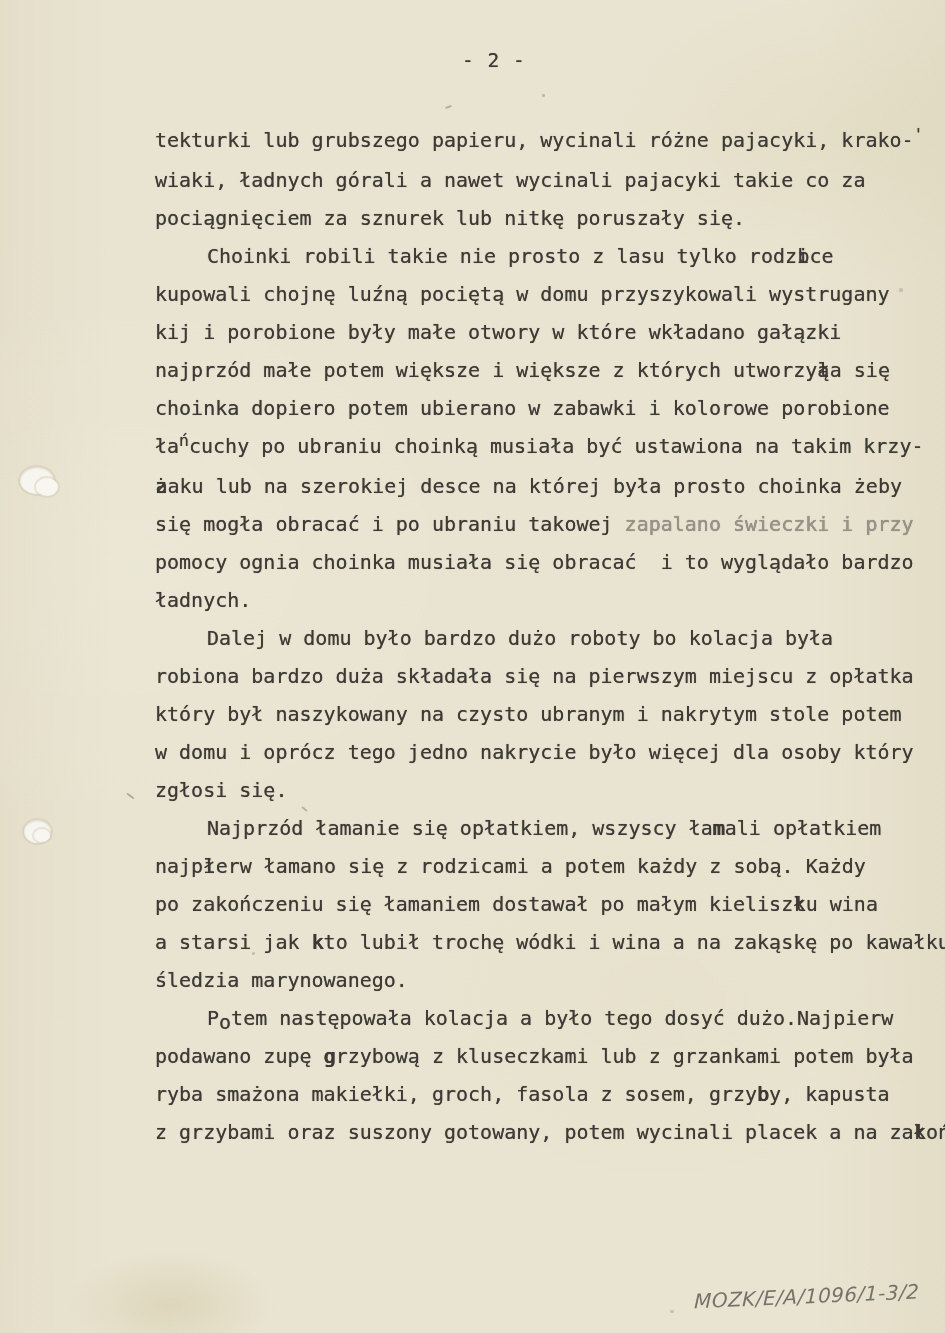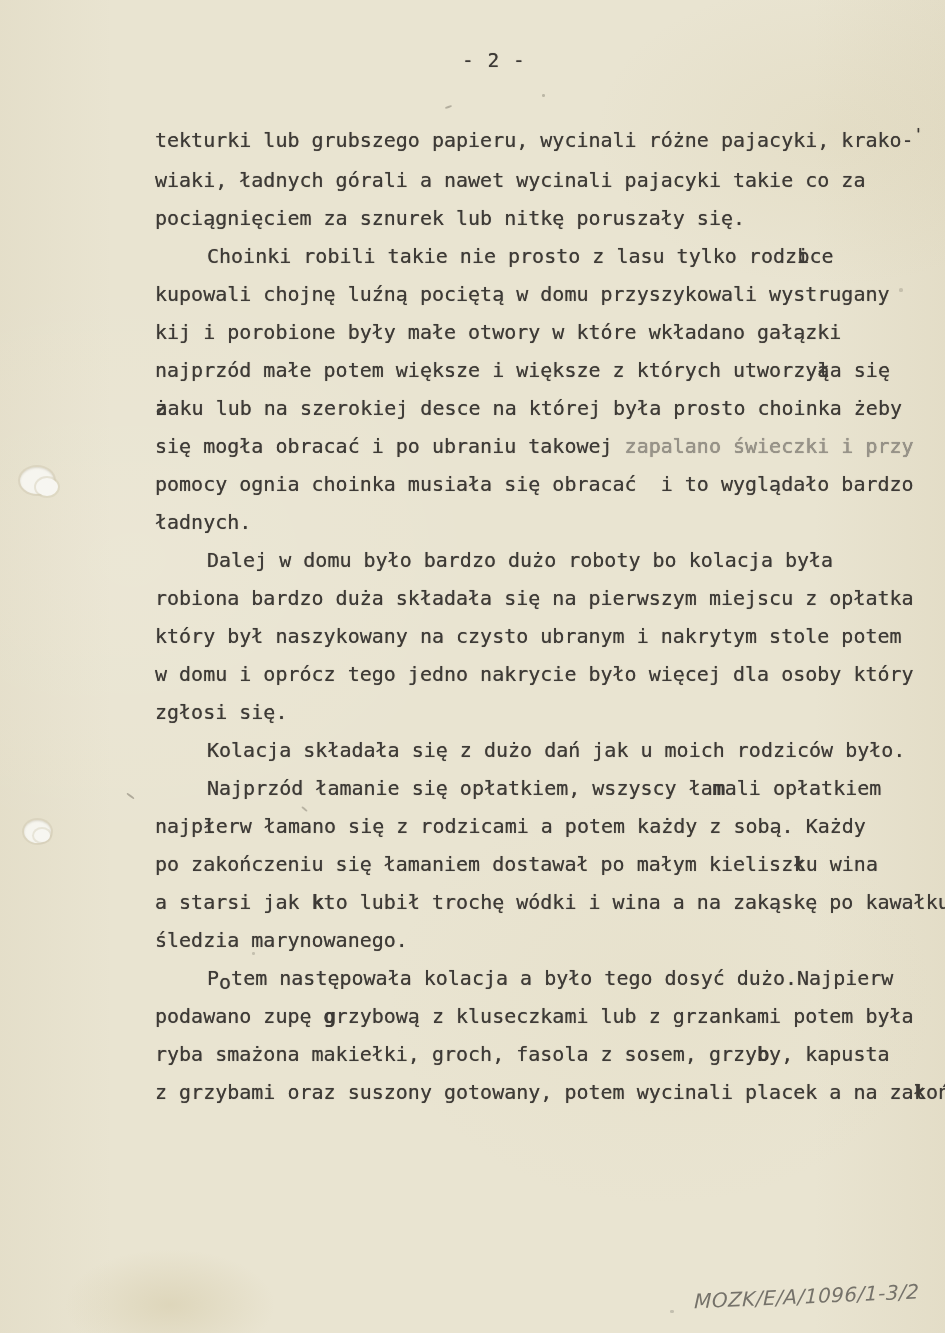--- a/index.html
+++ b/index.html
@@ -98,34 +98,33 @@
       <div class="paragraph">
         <div class="line first"><span>tekturki lub grubszego papieru, wycinali różne pajacyki, krako-</span><span class="raised">'</span></div>
         <div class="line"><span>wiaki, ładnych górali a nawet wycinali pajacyki takie co za</span></div>
         <div class="line"><span>pociągnięciem za sznurek lub nitkę poruszały się.</span></div>
       </div>
       <div class="paragraph indent">
         <div class="line first"><span>Choinki robili takie nie prosto z lasu tylko rodz</span><span class="squeeze">ib</span><span>ce</span></div>
         <div class="line"><span>kupowali chojnę luźną pociętą w domu przyszykowali wystrugany</span></div>
         <div class="line"><span>kij i porobione były małe otwory w które wkładano gałązki</span></div>
         <div class="line"><span>najprzód małe potem większe i większe z których utworzy</span><span class="squeeze">ął</span><span>a się</span></div>
+        <div class="line"><span>choinka dopiero potem ubierano w zabawki i kolorowe porobione</span></div>
+        <div class="line"><span>ła</span><span class="raised">ń</span><span>cuchy po ubraniu choinką musiała być ustawiona na takim krzy-</span></div>
         <div class="line"><span class="squeeze">ża</span><span>aku lub na szerokiej desce na której była prosto choinka żeby</span></div>
         <div class="line"><span>się mogła obracać i po ubraniu takowej </span><span class="faded">zapalano świeczki i przy</span></div>
         <div class="line"><span>pomocy ognia choinka musiała się obracać  i to wyglądało bardzo</span></div>
         <div class="line"><span>ładnych.</span></div>
       </div>
       <div class="paragraph indent">
         <div class="line first"><span>Dalej w domu było bardzo dużo roboty bo kolacja była</span></div>
         <div class="line"><span>robiona bardzo duża składała się na pierwszym miejscu z opłatka</span></div>
         <div class="line"><span>który był naszykowany na czysto ubranym i nakrytym stole potem</span></div>
         <div class="line"><span>w domu i oprócz tego jedno nakrycie było więcej dla osoby który</span></div>
         <div class="line"><span>zgłosi się.</span></div>
-      </div>
-      <div class="paragraph indent">
-        <div class="line first"><span>Kolacja składała się z dużo dań jak u moich rodziców było.</span></div>
       </div>
       <div class="paragraph indent">
         <div class="line first"><span>Najprzód łamanie się opłatkiem, wszyscy ła</span><span class="bold">m</span><span>ali opłatkiem</span></div>
         <div class="line"><span>najp</span><span class="squeeze">ił</span><span>erw łamano się z rodzicami a potem każdy z sobą. Każdy</span></div>
         <div class="line"><span>po zakończeniu się łamaniem dostawał po małym kielisz</span><span class="squeeze">łk</span><span>u wina</span></div>
         <div class="line"><span>a starsi jak </span><span class="bold">k</span><span>to lubił trochę wódki i wina a na zakąskę po kawałku</span></div>
         <div class="line"><span>śledzia marynowanego.</span></div>
       </div>
       <div class="paragraph indent">
         <div class="line first"><span>P</span><span class="lowered">o</span><span>tem następowała kolacja a było tego dosyć dużo.Najpierw</span></div>

